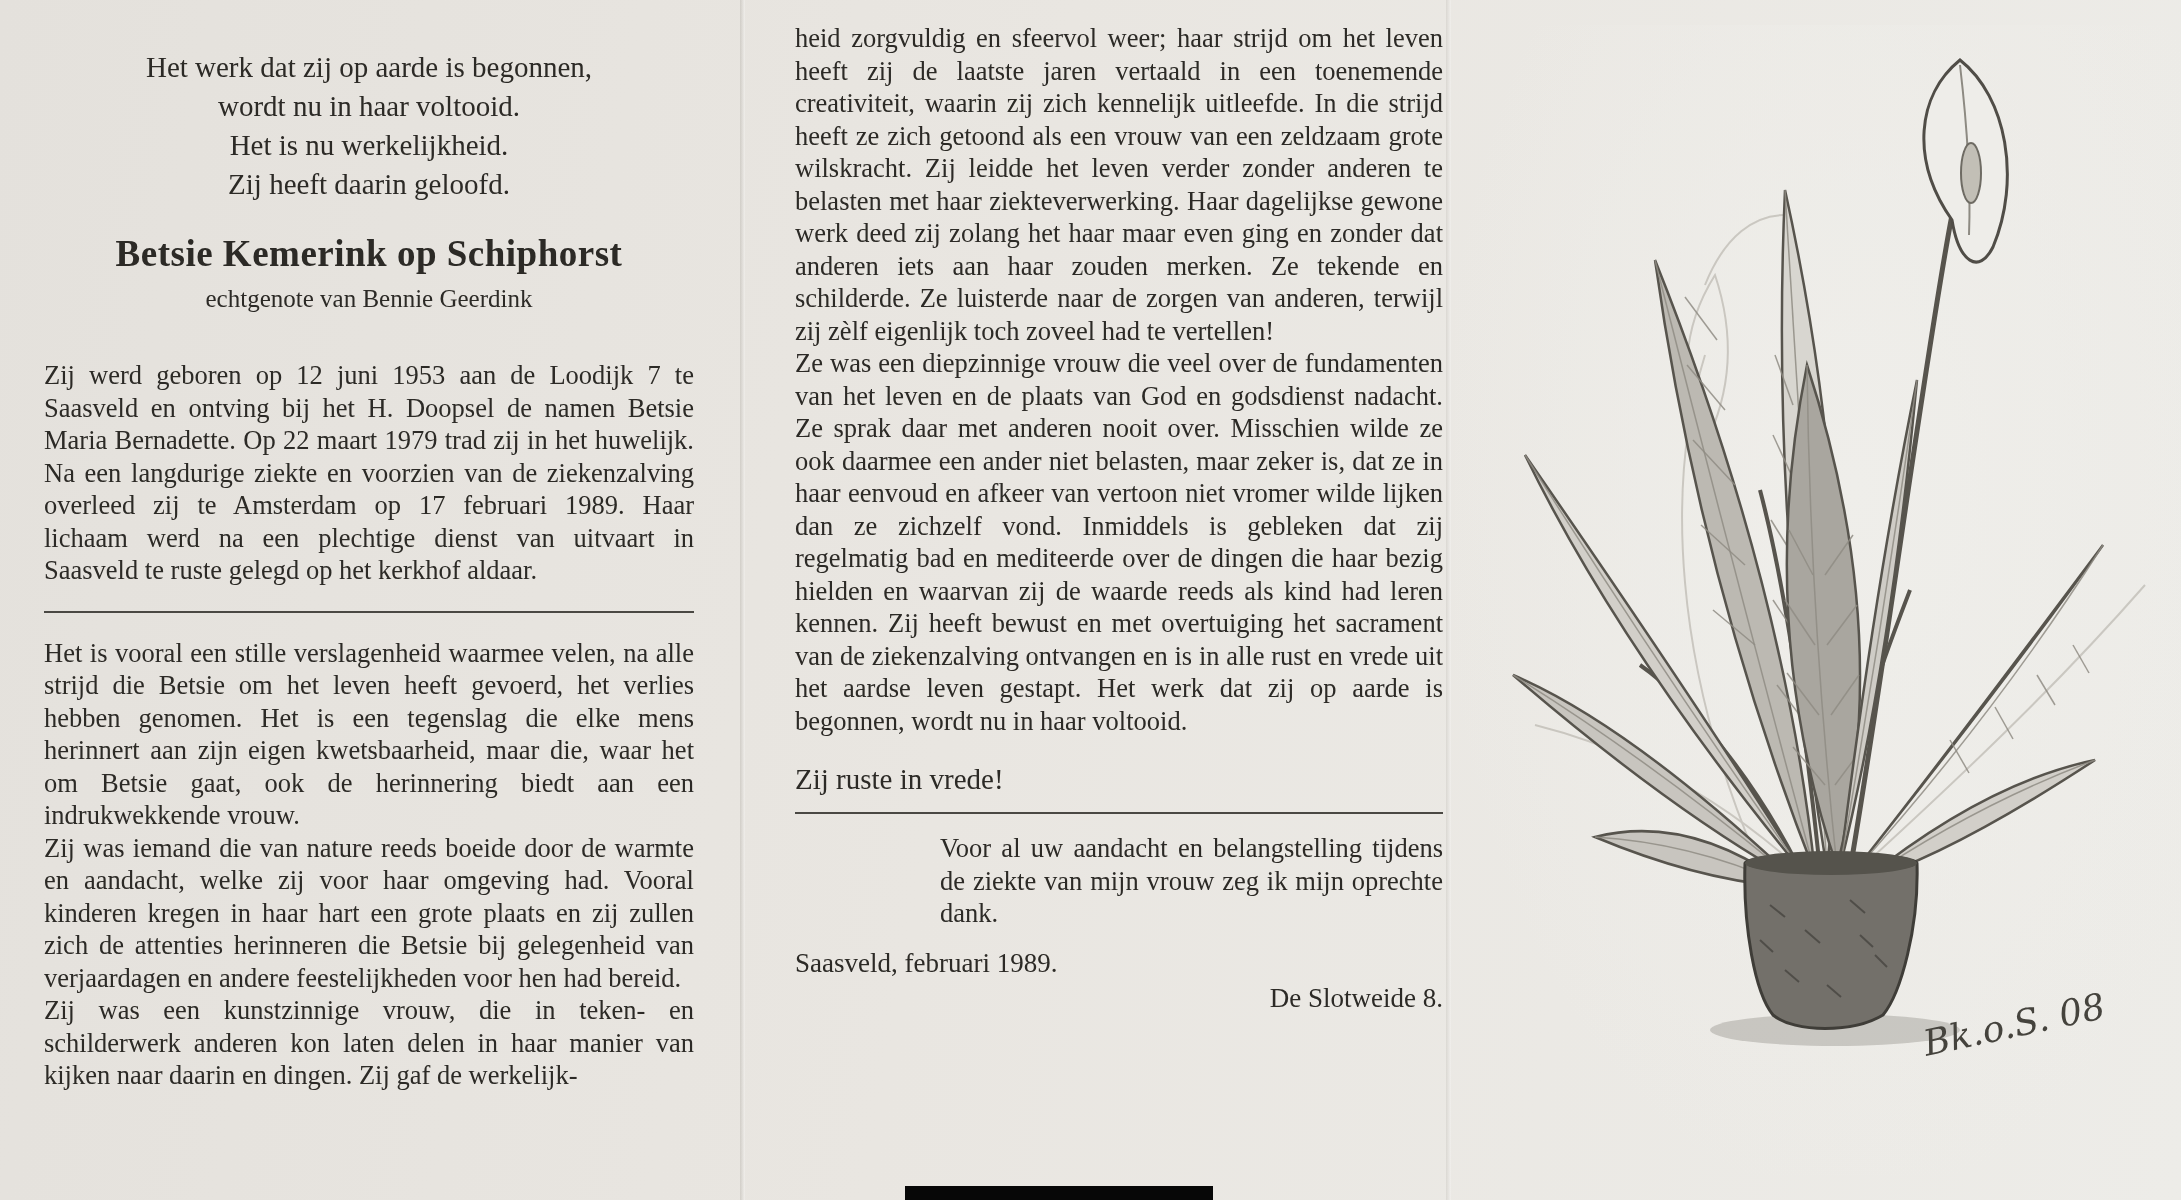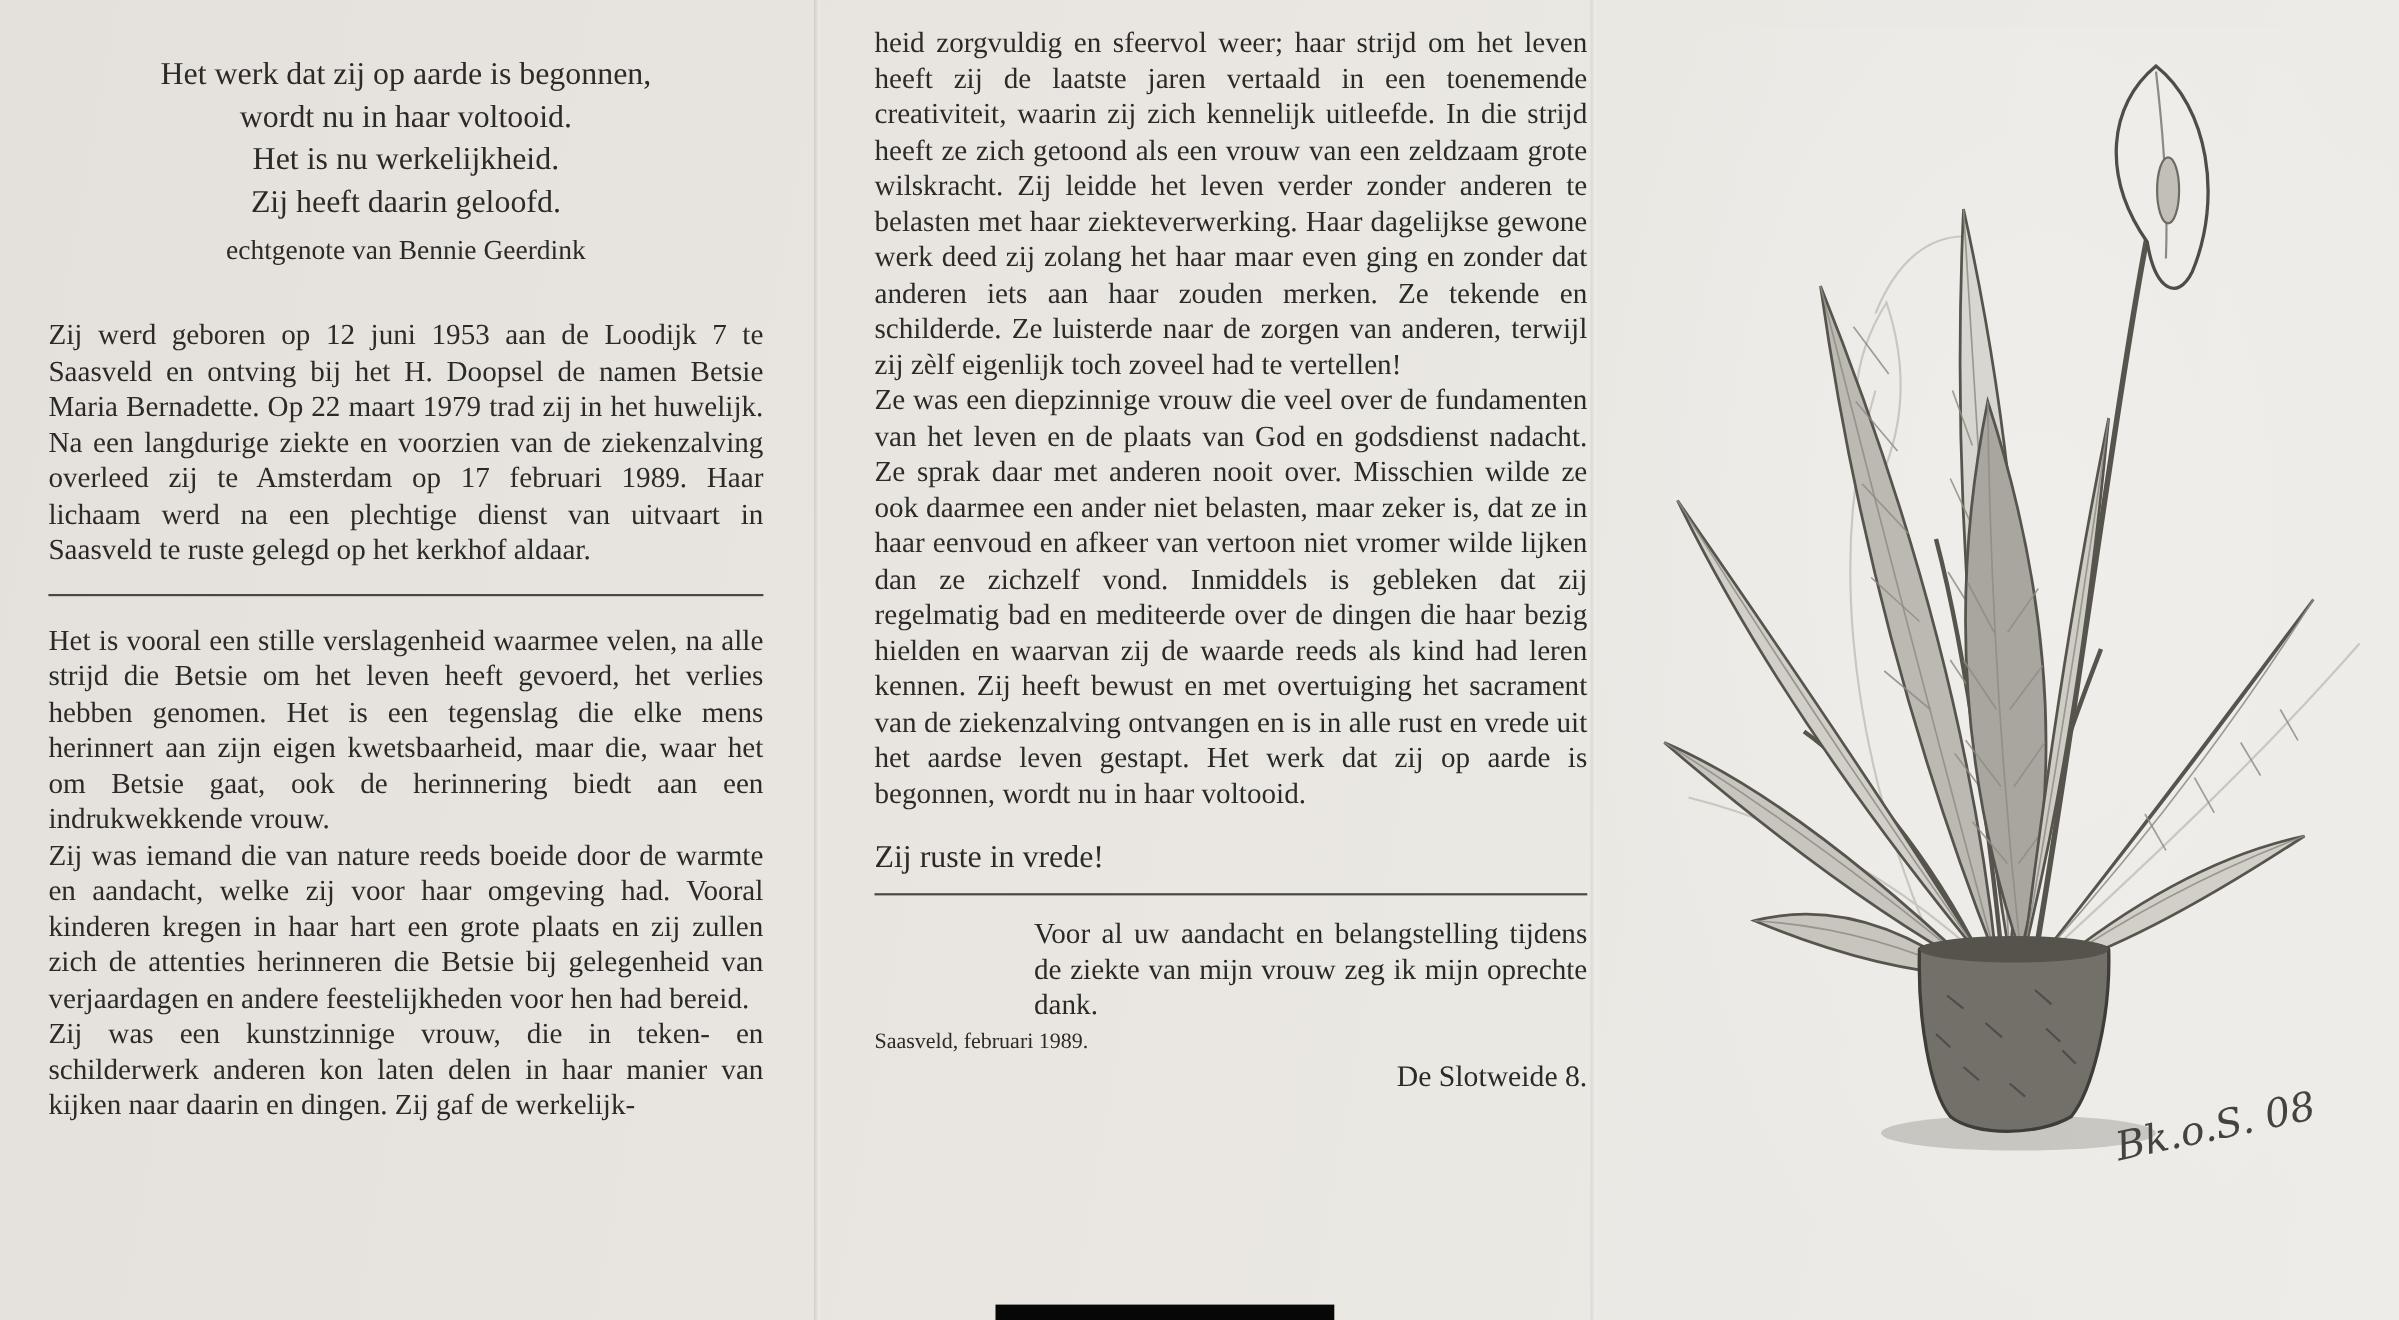--- a/index.html
+++ b/index.html
@@ -21,21 +21,21 @@
   .name { text-align: center; font-size: 37px; font-weight: bold; margin-top: 28px; letter-spacing: 0.5px; }
   .subtitle { text-align: center; font-size: 25px; margin-top: 10px; }
   .bio { margin-top: 46px; }
   .rule { border: none; border-top: 2.5px solid #4a4843; margin-top: 24px; }
   .memorial-first { margin-top: 24px; }
 
   .rest-line { text-align: left; font-size: 29px; margin-top: 26px; }
   .col-mid .rule { margin-top: 16px; }
   .thanks { margin-top: 18px; margin-left: 145px; }
   .sig { text-align: right; font-size: 27px; margin-top: 14px; padding-right: 6px; }
-  .place { font-size: 20px; margin-top: 6px; }
+  .place { font-size: 27px; margin-top: 18px; }
   .addr { font-size: 27px; margin-top: 4px; text-align: right; }
 
   .artist-sig {
     position: absolute; right: 75px; bottom: 130px;
     font-style: italic; font-size: 36px; color: #45433d;
     transform: rotate(-12deg);
     font-family: "DejaVu Serif", serif;
   }
 
   .fold { position: absolute; top: 0; height: 100%; width: 5px; pointer-events: none; }
@@ -53,20 +53,21 @@
 <body>
 
 <section class="col col-left">
   <div class="verse">
     <div>Het werk dat zij op aarde is begonnen,</div>
     <div>wordt nu in haar voltooid.</div>
     <div>Het is nu werkelijkheid.</div>
     <div>Zij heeft daarin geloofd.</div>
   </div>
 
+  <h1 class="name">Betsie Kemerink op Schiphorst</h1>
   <div class="subtitle">echtgenote van Bennie Geerdink</div>
 
   <p class="just bio">Zij werd geboren op 12 juni 1953 aan de Loodijk 7 te Saasveld en ontving bij het H. Doopsel de namen Betsie Maria Bernadette. Op 22 maart 1979 trad zij in het huwelijk. Na een langdurige ziekte en voorzien van de ziekenzalving overleed zij te Amsterdam op 17 februari 1989. Haar lichaam werd na een plechtige dienst van uitvaart in Saasveld te ruste gelegd op het kerkhof aldaar.</p>
 
   <hr class="rule">
 
   <p class="just memorial-first">Het is vooral een stille verslagenheid waarmee velen, na alle strijd die Betsie om het leven heeft gevoerd, het verlies hebben genomen. Het is een tegenslag die elke mens herinnert aan zijn eigen kwetsbaarheid, maar die, waar het om Betsie gaat, ook de herinnering biedt aan een indrukwekkende vrouw.</p>
   <p class="just">Zij was iemand die van nature reeds boeide door de warmte en aandacht, welke zij voor haar omgeving had. Vooral kinderen kregen in haar hart een grote plaats en zij zullen zich de attenties herinneren die Betsie bij gelegenheid van verjaardagen en andere feestelijkheden voor hen had bereid.</p>
   <p class="just">Zij was een kunstzinnige vrouw, die in teken- en schilderwerk anderen kon laten delen in haar manier van kijken naar daarin en dingen. Zij gaf de werkelijk-</p>
 </section>

